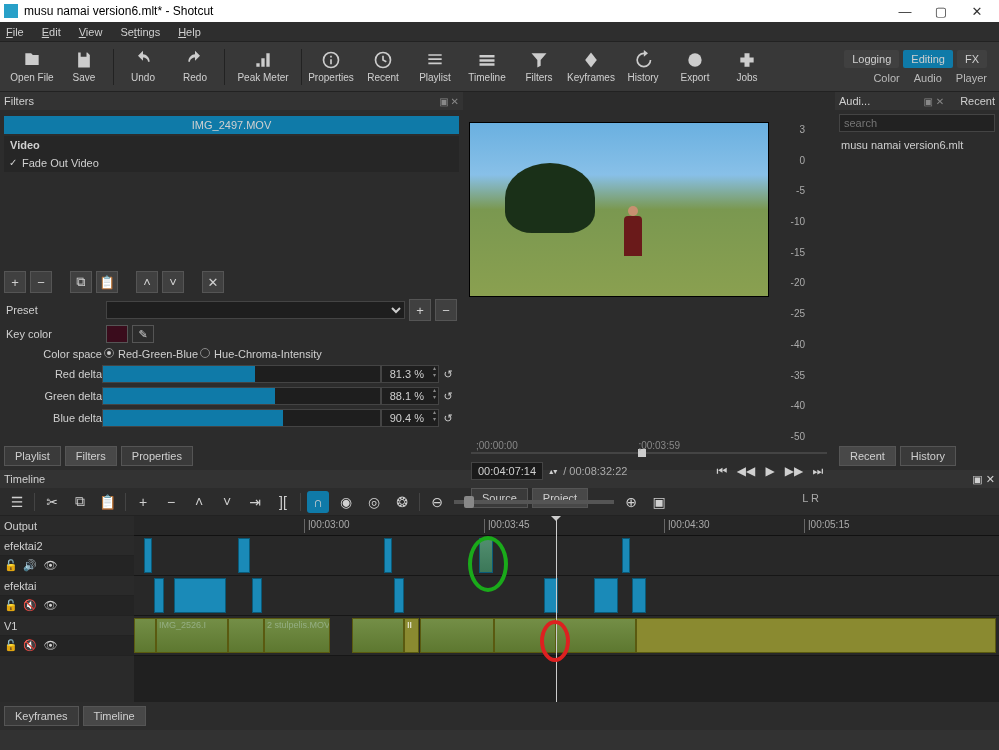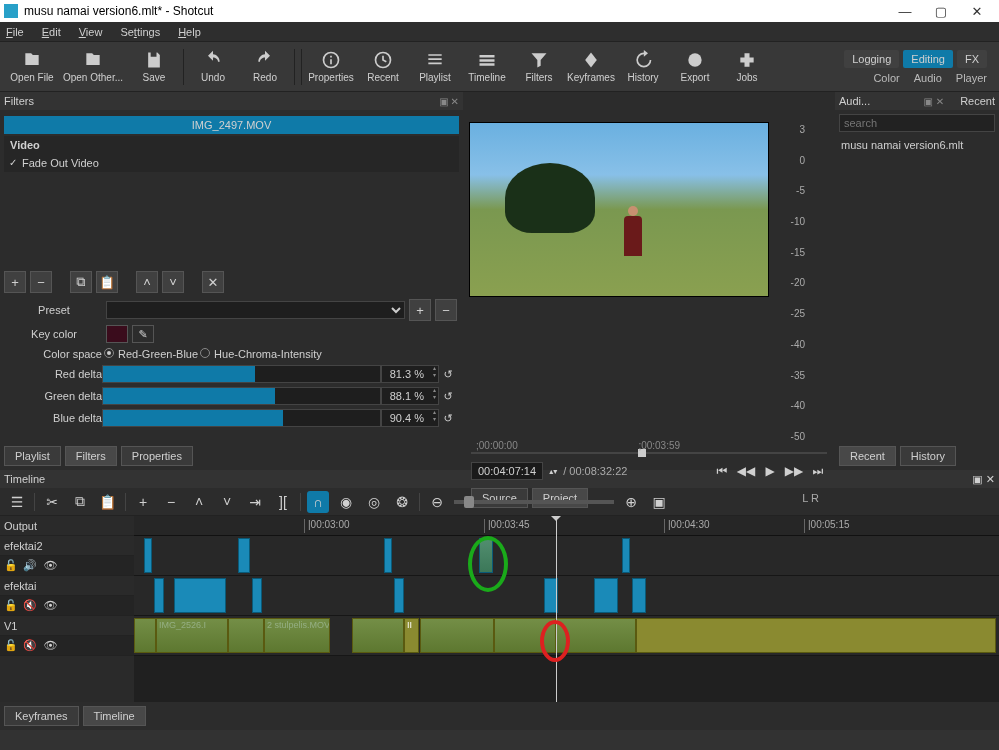--- a/index.html
+++ b/index.html
@@ -28,21 +28,21 @@
 .panel-header .phicons { margin-left: auto; display: flex; gap: 2px; font-size: 10px; color: #888; }
 .clip-title { background: #0f7aa8; text-align: center; padding: 3px; font-size: 11px; margin: 6px 4px 0 4px; }
 .filter-list { margin: 2px 4px; background: #262626; }
 .filter-list .vhdr { font-weight: bold; padding: 3px 6px; }
 .filter-list .fitem { padding: 3px 6px 3px 18px; position: relative; }
 .filter-list .fitem.sel { background: #1a6a90; }
 .filter-list .fitem::before { content: "✓"; position: absolute; left: 5px; font-size: 10px; }
 .ftool { display: flex; gap: 4px; padding: 4px; margin-top: auto; }
 .sqbtn { width: 22px; height: 22px; background: #404040; border: 1px solid #555; display: flex; align-items: center; justify-content: center; font-size: 13px; }
 .preset-row { display: flex; align-items: center; gap: 4px; padding: 2px 6px; }
-.preset-row .plabel { width: 96px; text-align: center; font-size: 11px; }
+.preset-row .plabel { width: 96px; text-align: left; font-size: 11px; }
 .preset-row select, .preset-row input[type=text] { flex: 1; background: #1e1e1e; border: 1px solid #444; color: #ccc; height: 18px; font-size: 11px; }
 .key-swatch { width: 22px; height: 18px; background: #3a0c1c; border: 1px solid #555; }
 .eyedrop { width: 22px; height: 18px; border: 1px solid #555; display: flex; align-items: center; justify-content: center; }
 .cspace { display: flex; align-items: center; gap: 2px; padding: 3px 6px; }
 .cspace .plabel { width: 96px; text-align: right; }
 .radio { width: 10px; height: 10px; border: 1px solid #888; border-radius: 50%; display: inline-block; margin-right: 4px; position: relative; }
 .radio.on::after { content: ""; position: absolute; inset: 2px; background: #ccc; border-radius: 50%; }
 .slider-row { display: flex; align-items: center; gap: 0; padding: 2px 6px; }
 .slider-row .plabel { width: 96px; text-align: right; }
 .slider-track { flex: 1; height: 18px; background: #1e1e1e; border: 1px solid #444; position: relative; }
@@ -118,46 +118,46 @@
   <span><u>H</u>elp</span>
 </div>
 
 <div class="toolbar">
   <div class="tbtn">
       <svg viewBox="0 0 24 24">
         <path d="M4 4h7l2 2h7v12H4z"></path>
       </svg>
       <span class="lbl">Open File</span>
     </div>
+  <div class="tbtn">
+      <svg viewBox="0 0 24 24">
+        <path d="M5 3h11l3 3v15H5zM8 3v5h7V3"></path>
+      </svg>
+      <span class="lbl">Save</span>
+    </div>
+  <div class="tsep"></div>
+  <div class="tbtn">
+      <svg viewBox="0 0 24 24">
+        <path d="M12 5V1L6 7l6 6V9c3 0 6 2 6 5h2c0-5-4-9-8-9z"></path>
+      </svg>
+      <span class="lbl">Undo</span>
+    </div>
+  <div class="tbtn">
+      <svg viewBox="0 0 24 24">
+        <path d="M12 5V1l6 6-6 6V9c-3 0-6 2-6 5H4c0-5 4-9 8-9z"></path>
+      </svg>
+      <span class="lbl">Redo</span>
+    </div>
+  <div class="tsep"></div>
   <div class="tbtn wide">
       <svg viewBox="0 0 24 24">
-        <path d="M4 4h7l2 2h7v12H4z"></path>
-      </svg>
-      <span class="lbl">Open Other...</span>
-    </div>
-  <div class="tbtn">
-      <svg viewBox="0 0 24 24">
-        <path d="M5 3h11l3 3v15H5zM8 3v5h7V3"></path>
-      </svg>
-      <span class="lbl">Save</span>
-    </div>
-  <div class="tsep"></div>
-  <div class="tbtn">
-      <svg viewBox="0 0 24 24">
-        <path d="M12 5V1L6 7l6 6V9c3 0 6 2 6 5h2c0-5-4-9-8-9z"></path>
-      </svg>
-      <span class="lbl">Undo</span>
-    </div>
-  <div class="tbtn">
-      <svg viewBox="0 0 24 24">
-        <path d="M12 5V1l6 6-6 6V9c-3 0-6 2-6 5H4c0-5 4-9 8-9z"></path>
-      </svg>
-      <span class="lbl">Redo</span>
-    </div>
-  <div class="tsep"></div>
+        <path d="M4 16h4v4H4zm6-6h4v10h-4zm6-6h4v16h-4z"></path>
+      </svg>
+      <span class="lbl">Peak Meter</span>
+    </div>
   <div class="tsep"></div>
   <div class="tbtn">
       <svg viewBox="0 0 24 24">
         <circle cx="12" cy="12" r="9" fill="none" stroke="#ccc" stroke-width="2"></circle>
         <path d="M11 7h2v2h-2zm0 4h2v6h-2z"></path>
       </svg>
       <span class="lbl">Properties</span>
     </div>
   <div class="tbtn">
       <svg viewBox="0 0 24 24">

